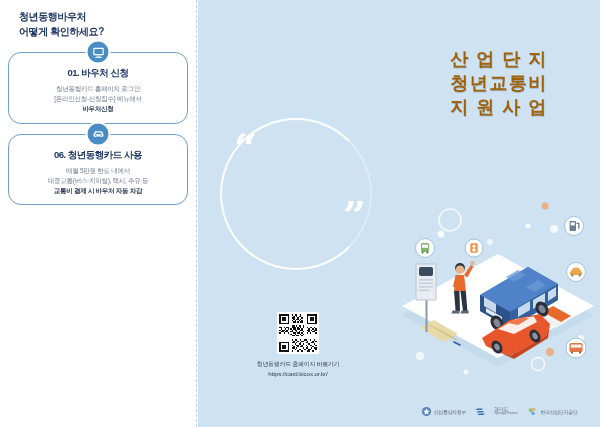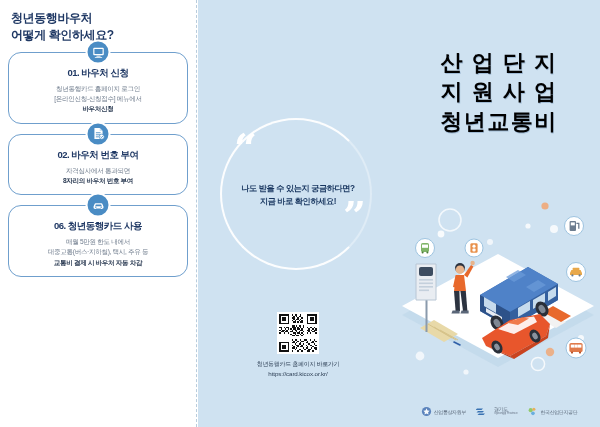--- a/index.html
+++ b/index.html
@@ -19,25 +19,25 @@
   
   #left-panel {
     position: absolute;
     left: 0; top: 0;
     width: 196px; height: 427px;
     background: #ffffff;
     padding: 10px 8px 6px 8px;
   }
   .left-title {
     color: #1f3864;
-    font-size: 12px;
+    font-size: 10px;
     font-weight: bold;
     line-height: 1.45;
     letter-spacing: -0.4px;
-    margin-left: 3px;
+    margin-left: 11px;
   }
   .steps {
     position: absolute;
     left: 8px; top: 52px;
     width: 180px;
   }
   .step {
     position: relative;
     margin-bottom: 10px;
   }
@@ -166,22 +166,22 @@
     left: 398px; top: 0;
     width: 202px; height: 427px;
     background: #cfe2f1;
     overflow: hidden;
   }
   .main-title {
     position: absolute;
     left: 0; top: 48px;
     width: 202px;
     text-align: center;
-    color: #000000;
-    font-size: 22px;
+    color: #a16207;
+    font-size: 18px;
     font-weight: bold;
     line-height: 1.33;
     letter-spacing: 1.5px;
     text-shadow: 0.6px 0.6px 0 rgba(20,70,130,.25);
   }
   .illus {
     position: absolute;
     left: 0; top: 196px;
     width: 202px; height: 190px;
   }
@@ -238,38 +238,20 @@
           </svg>
         </div>
         <div class="step-card">
           <div class="step-head">01. 바우처 신청</div>
           <div class="step-line">청년동행카드 홈페이지 로그인</div>
           <div class="step-line">[온라인신청-신청접수] 메뉴에서</div>
           <div class="step-line strong">바우처신청</div>
         </div>
       </div>
 
-      <div class="step">
-        <div class="step-badge">
-          <svg viewBox="0 0 24 24">
-            <path d="M5 2.5h9l5 5v14H5z" fill="#ffffff"></path>
-            <path d="M14 2.5l5 5h-5z" fill="#cfe2f1"></path>
-            <rect x="7.5" y="10" width="8" height="1.5" fill="#4a8cc4"></rect>
-            <rect x="7.5" y="13.5" width="8" height="1.5" fill="#4a8cc4"></rect>
-            <rect x="7.5" y="17" width="5" height="1.5" fill="#4a8cc4"></rect>
-            <circle cx="17.5" cy="17.5" r="4.3" fill="#ffffff" stroke="#4a8cc4" stroke-width="1.2"></circle>
-            <path d="M15.6 17.6l1.4 1.4 2.6-2.8" stroke="#4a8cc4" stroke-width="1.5" fill="none" stroke-linecap="round"></path>
-          </svg>
-        </div>
-        <div class="step-card">
-          <div class="step-head">02. 바우처 번호 부여</div>
-          <div class="step-line">자격심사에서 통과되면</div>
-          <div class="step-line strong">8자리의 바우처 번호 부여</div>
-        </div>
-      </div>
 
 
       <div class="step">
         <div class="step-badge">
           <svg viewBox="0 0 24 24">
             <path d="M3.5 16v-2.4l1.8-4.2A2 2 0 0 1 7.1 8h9.8a2 2 0 0 1 1.8 1.4l1.8 4.2V16a1 1 0 0 1-1 1h-1v1.2h-2.4V17H7.5v1.2H5.1V17h-1a1 1 0 0 1-.6-1z" fill="#ffffff"></path>
             <path d="M6.2 13.2l1.3-3h9l1.3 3z" fill="#4a8cc4"></path>
             <circle cx="7.4" cy="15" r="1.1" fill="#4a8cc4"></circle>
             <circle cx="16.6" cy="15" r="1.1" fill="#4a8cc4"></circle>
           </svg>
@@ -284,24 +266,20 @@
 
     </div>
   </div>
 
   <div id="divider"></div>
 
   <div id="center-panel">
     <div class="quote-ring"></div>
     <div class="quote-mark">“</div>
     <div class="quote-mark close">”</div>
-    <div class="quote-text">
-      <div>나도 받을 수 있는지 궁금하다면?</div>
-      <div>지금 바로 확인하세요!</div>
-    </div>
 
     <div class="qr-block">
       <svg class="qr-img" viewBox="0 0 29 29" shape-rendering="crispEdges">
         <rect width="29" height="29" fill="#ffffff"></rect>
         <g fill="#111111">
           <rect x="1" y="1" width="7" height="7"></rect>
             <rect x="2" y="2" width="5" height="5" fill="#ffffff"></rect>
             <rect x="3" y="3" width="3" height="3"></rect>
           <rect x="21" y="1" width="7" height="7"></rect>
             <rect x="22" y="2" width="5" height="5" fill="#ffffff"></rect>
@@ -436,22 +414,22 @@
         </g>
       </svg>
       <div class="qr-caption">청년동행카드 홈페이지 바로가기</div>
       <div class="qr-url">https://card.kicox.or.kr/</div>
     </div>
   </div>
 
   <div id="right-panel">
     <div class="main-title">
       <div>산 업 단 지</div>
+      <div>청년교통비</div>
       <div>지 원 사 업</div>
-      <div>청년교통비</div>
     </div>
 
     <svg class="illus" viewBox="0 0 202 190">
 
       <circle cx="52" cy="24" r="11" fill="none" stroke="#ffffff" stroke-width="1.6" opacity=".75"></circle>
       <circle cx="43" cy="38" r="3.4" fill="#ffffff" opacity=".85"></circle>
       <circle cx="147" cy="10" r="3.6" fill="#f0a878" opacity=".9"></circle>
       <circle cx="130" cy="30" r="2.6" fill="#ffffff" opacity=".8"></circle>
       <circle cx="156" cy="33" r="4" fill="#ffffff" opacity=".8"></circle>
       <circle cx="92" cy="46" r="3" fill="#ffffff" opacity=".7"></circle>

